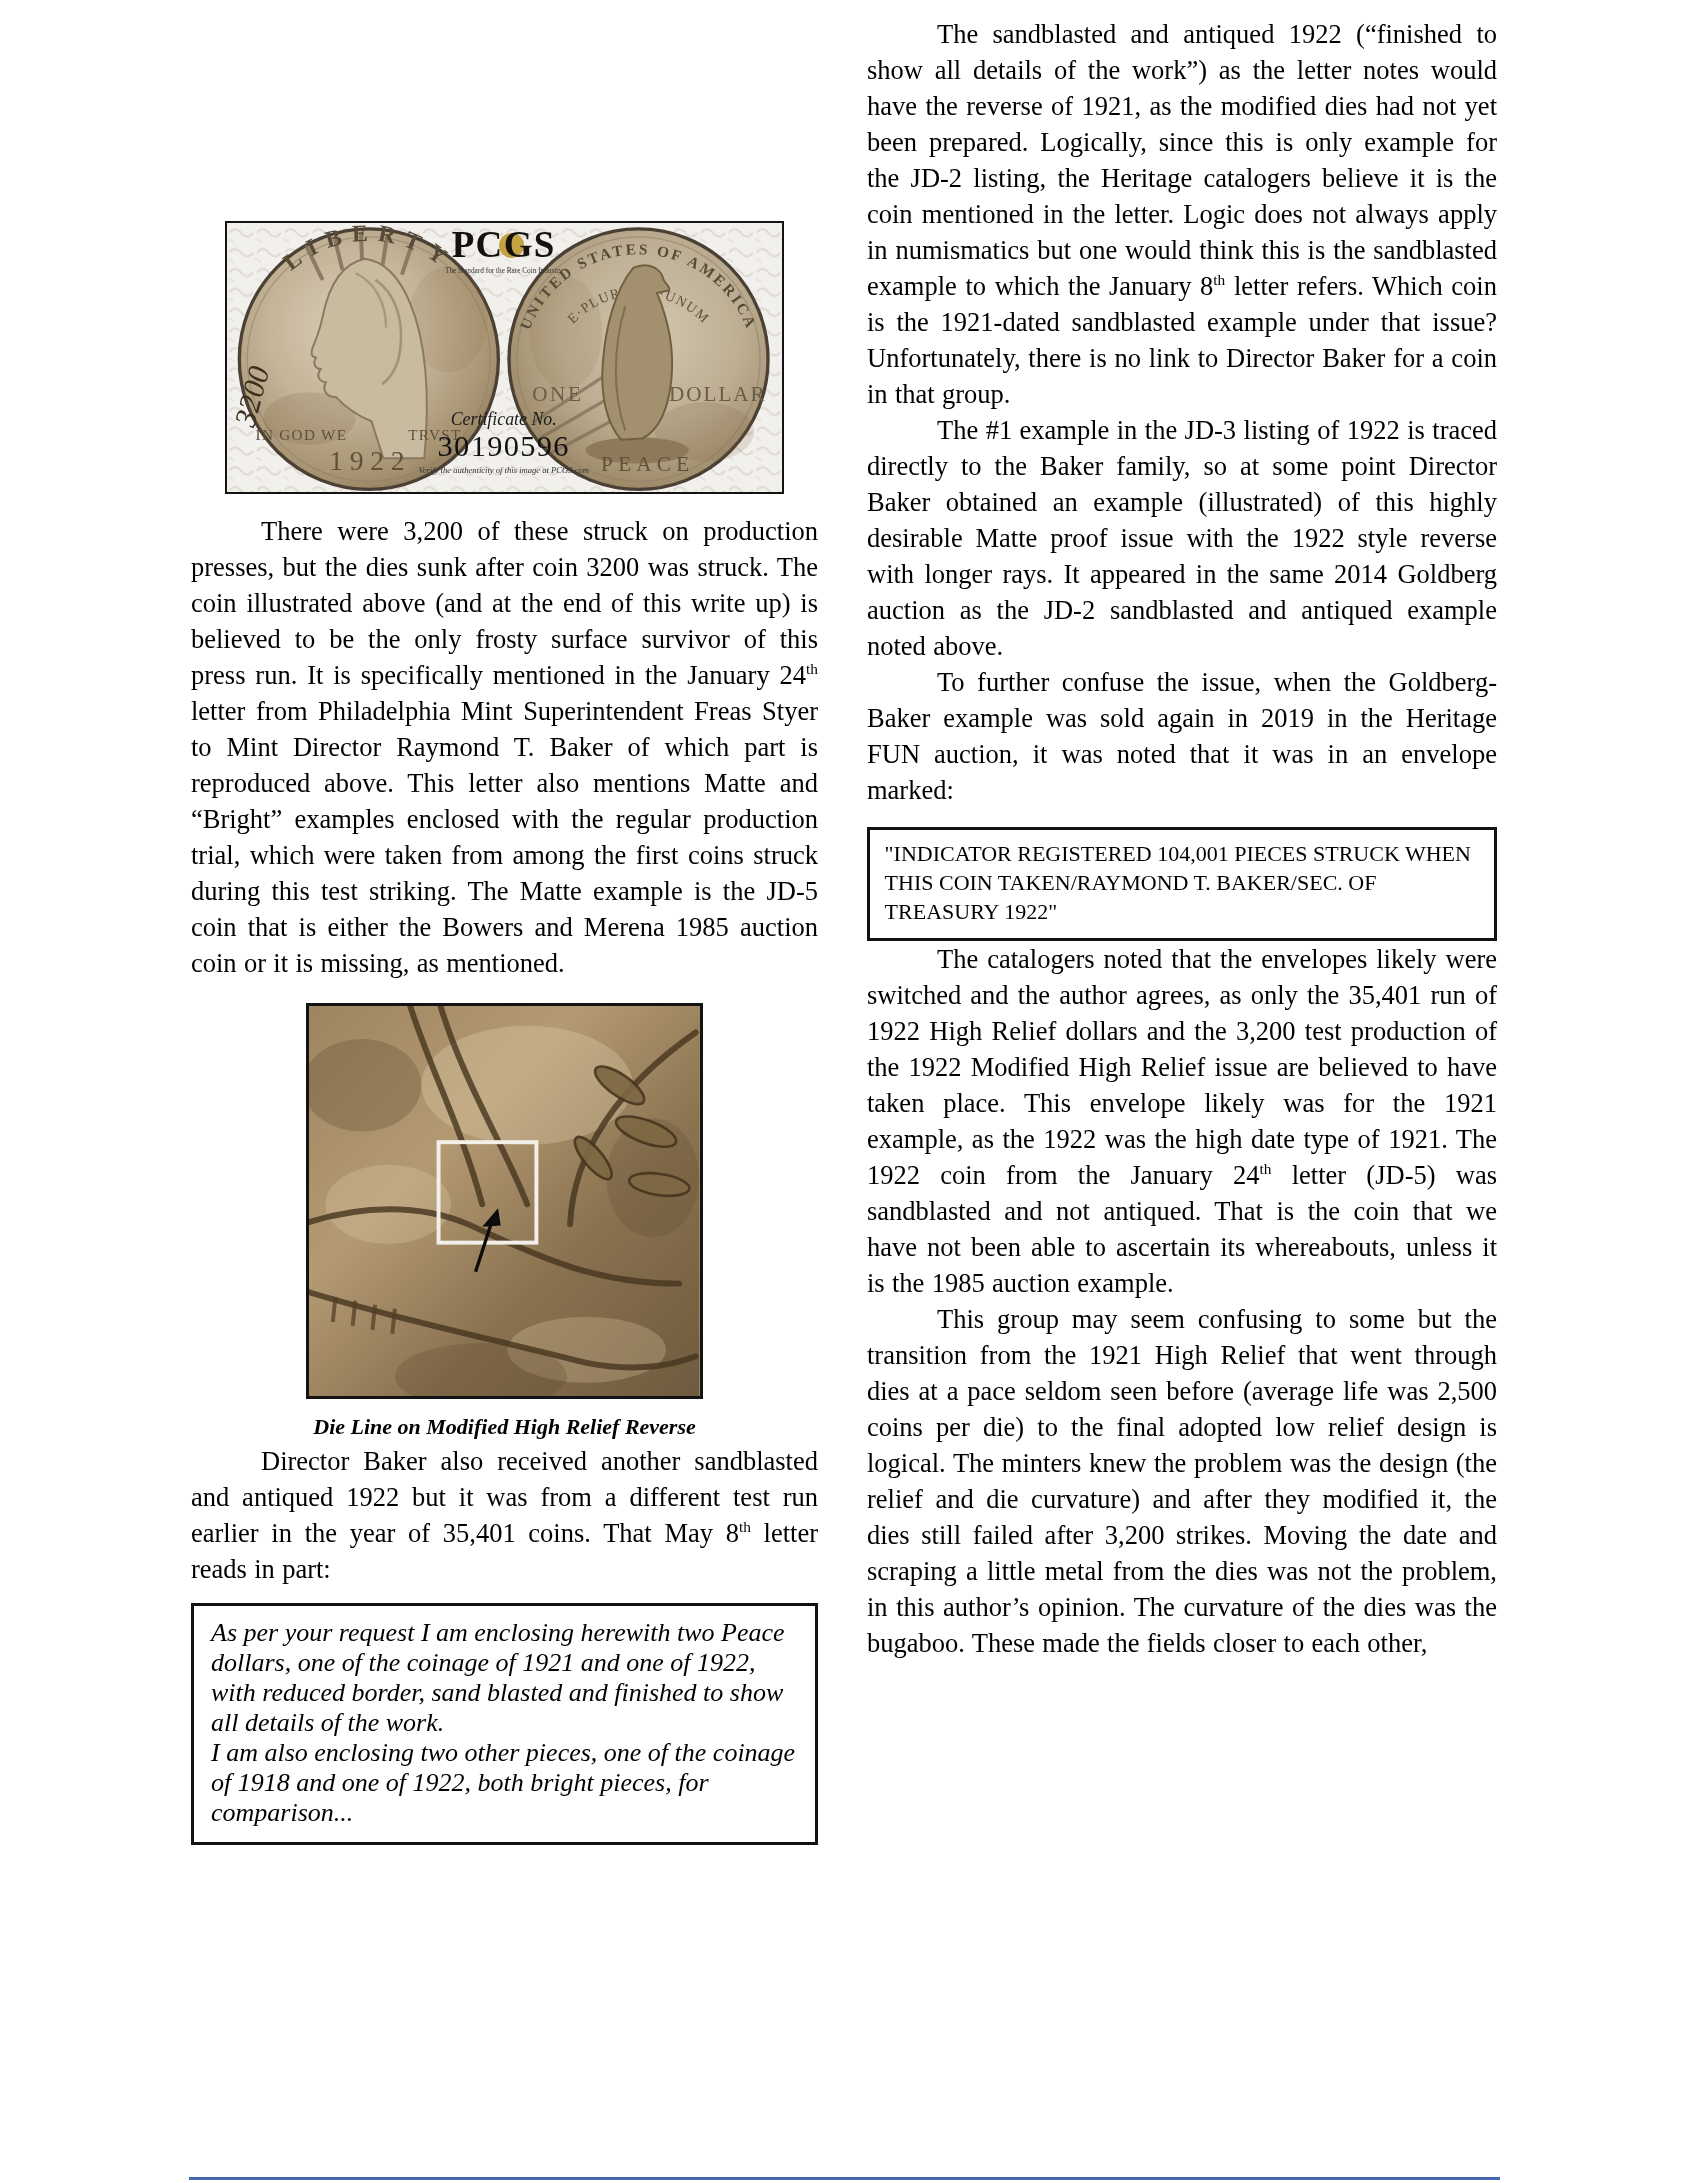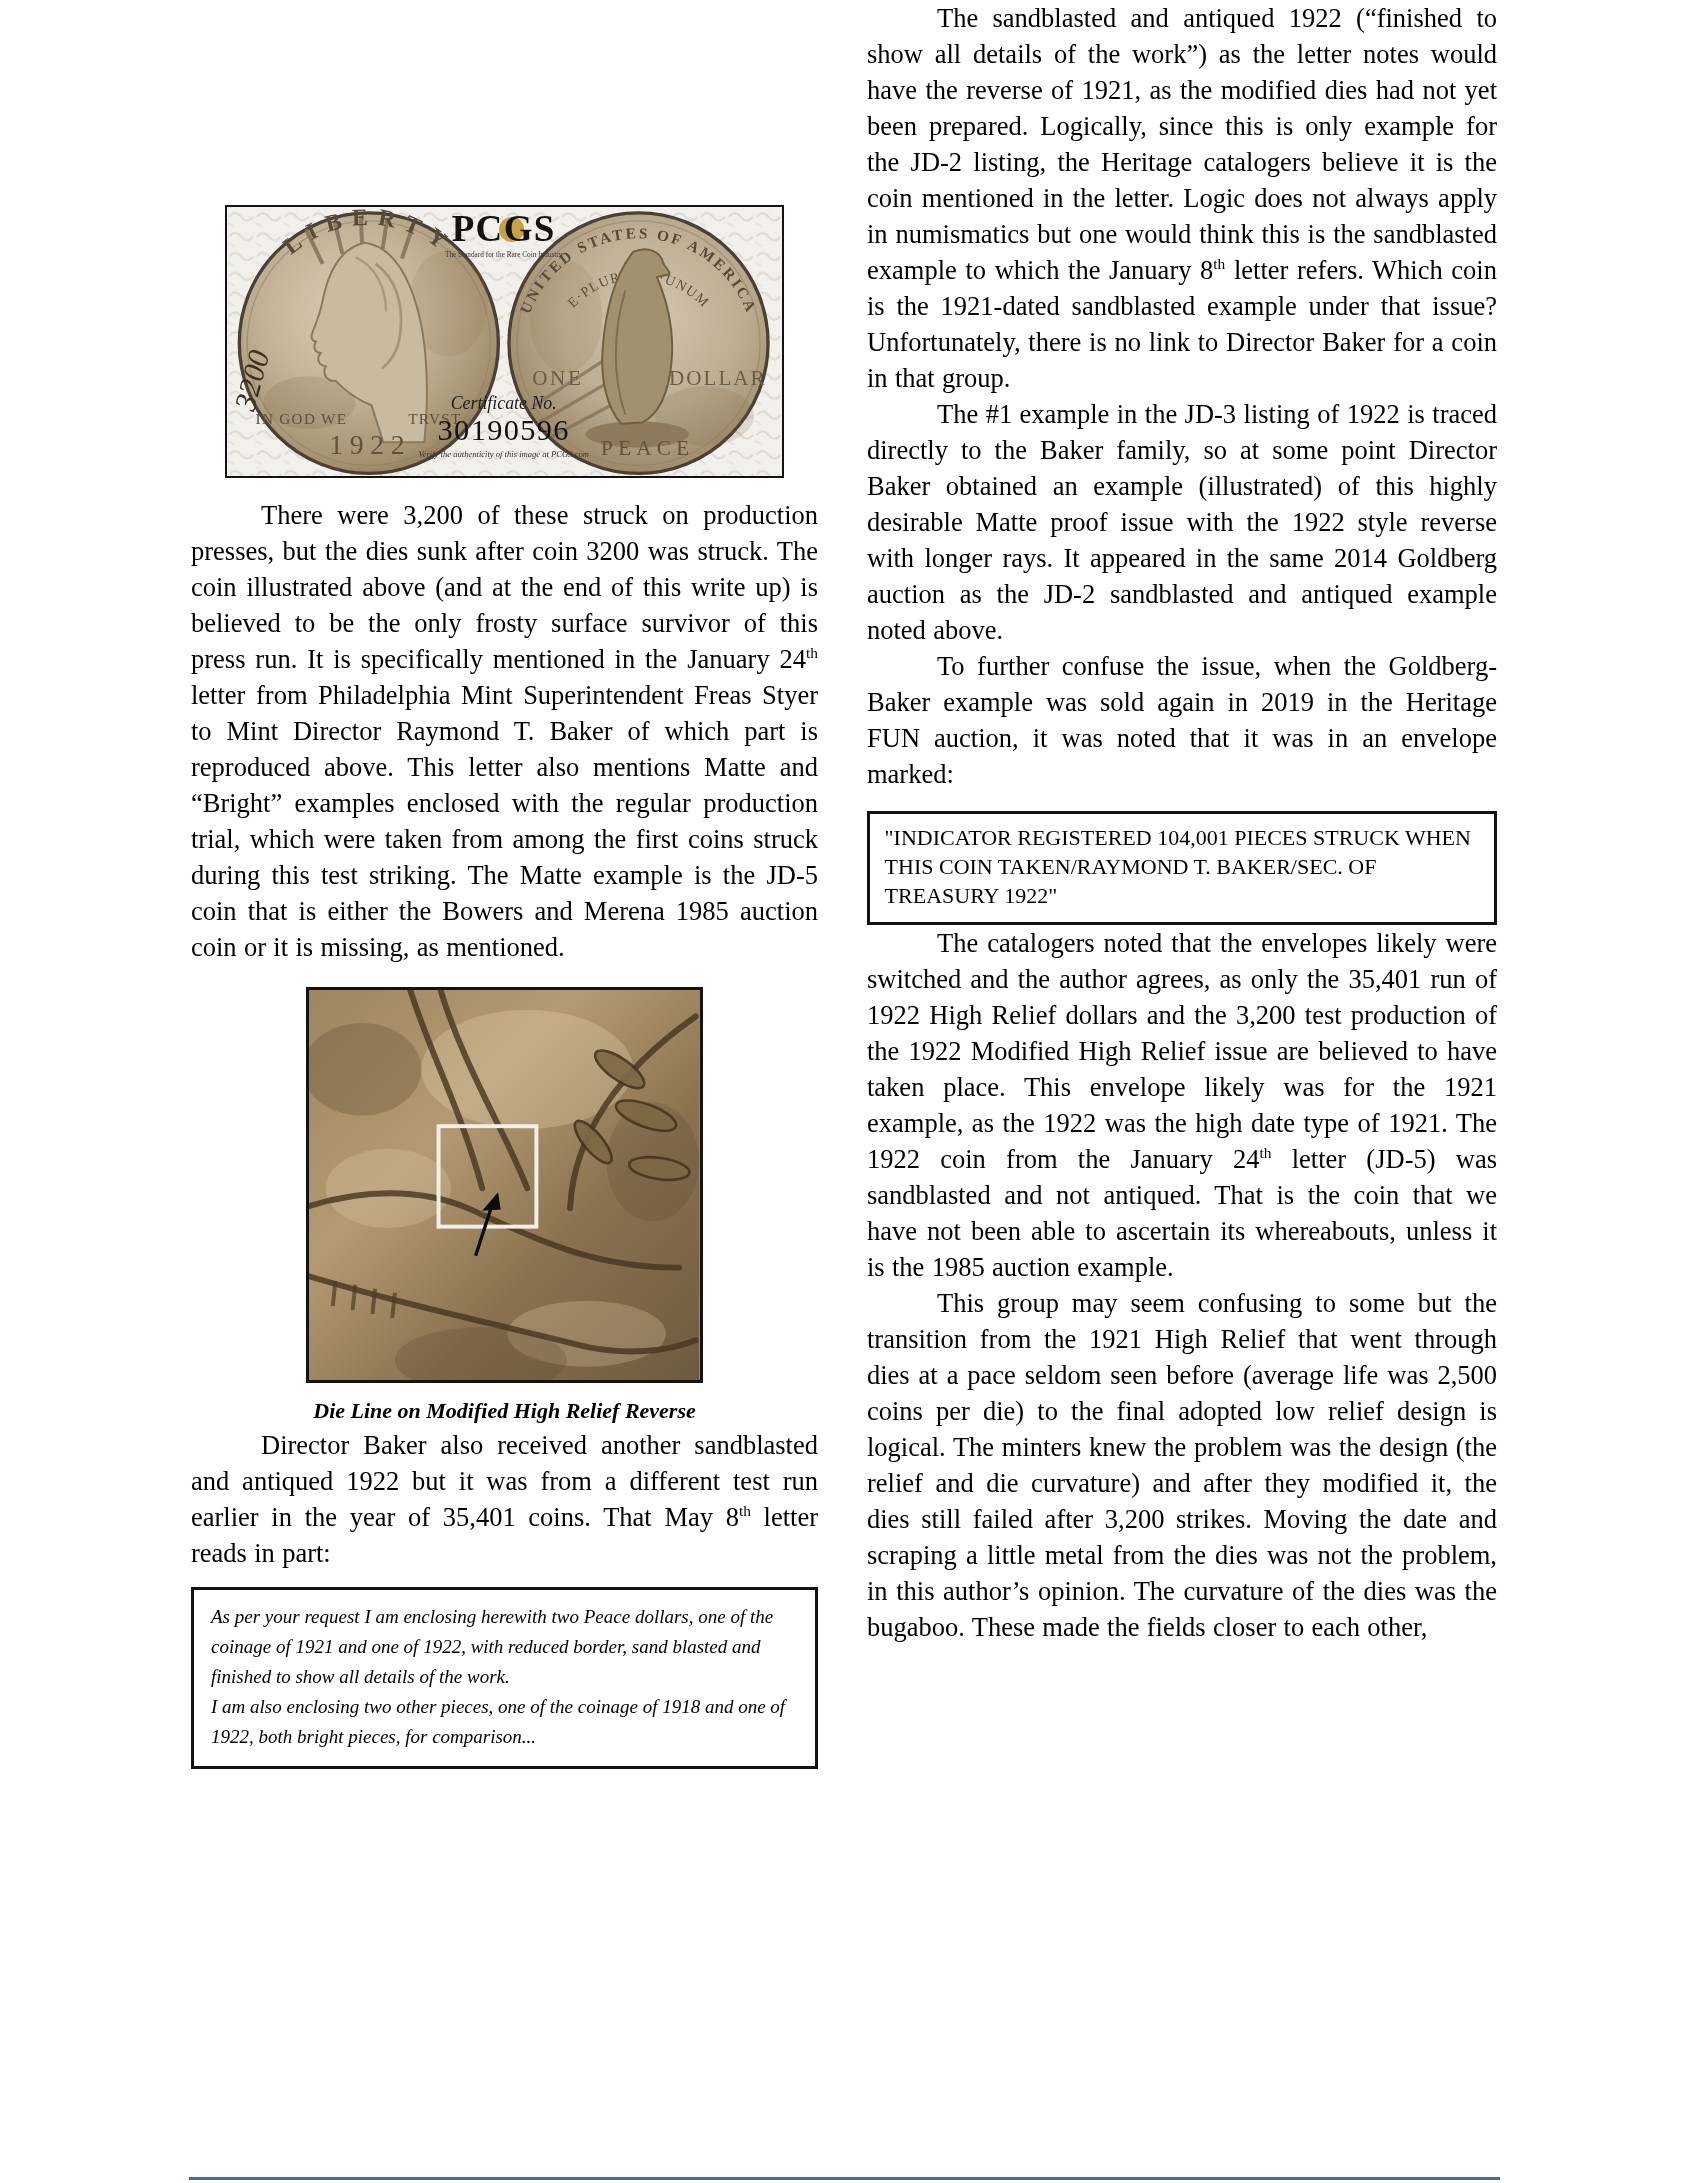--- a/index.html
+++ b/index.html
@@ -1,21 +1,21 @@
 <!DOCTYPE html>
 <html style="font-size:10.6px"><head>
 <meta charset="utf-8">
 <style>
   html,body { margin:0; padding:0; background:#888; }
   .page {
     position:relative; width:1687px; height:2183px; background:#ffffff;
     font-family:"Liberation Serif","DejaVu Serif",serif; color:#000;
     overflow:hidden; margin:0 auto;
   }
-  .col { position:absolute; top:0; }
+  .col { position:absolute; top:16px; }
   .col-left  { left:191px; width:627px; }
   .col-right { left:867px; width:630px; }
 
   p.body { font-size:26.5px; line-height:36px; text-align:justify; margin:0; word-spacing:0.7px; }
   p.indent { text-indent:70px; }
   sup.ord { font-size:0.58em; vertical-align:super; line-height:0; }
 
   figure { margin:0; }
   .coin-figure {
     width:559px; margin:205px auto 0; border:2.6px solid #131313;
@@ -28,21 +28,21 @@
     box-sizing:border-box; background:#9d8560;
   }
   figcaption.fig-caption {
     font-size:22px; font-weight:bold; font-style:italic; text-align:center;
     margin-top:10.6px; line-height:33px;
   }
   .para-gap { margin-top:13.2px; }
 
   .letter-box {
     border:3.3px solid #121212; margin-top:16px; padding:12px 17px 14.6px 17px;
-    font-style:italic; font-size:19px; line-height:30px;
+    font-style:italic; font-size:26px; line-height:30px;
   }
   .letter-box p { margin:0; text-align:left; }
 
   .envelope-box {
     border:3.3px solid #121212; margin-top:18.5px; padding:9.3px 14.6px 12px 14.6px;
     font-size:22px; line-height:29px;
   }
   .envelope-box p { margin:0; text-align:left; }
 
   .rp-first { margin-top:222px; }

